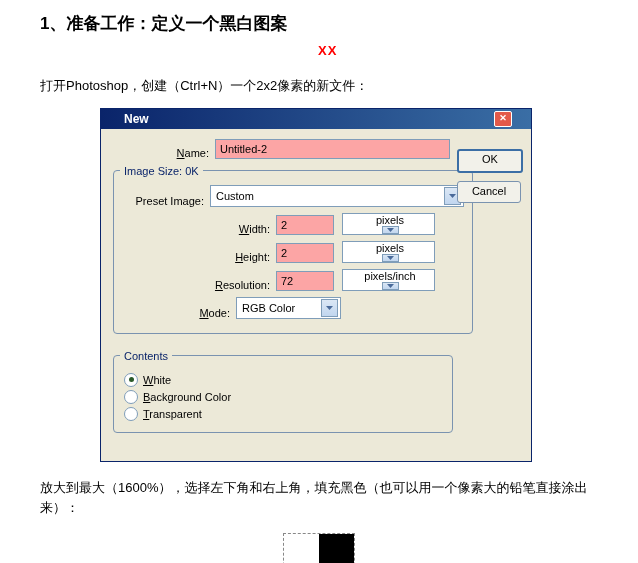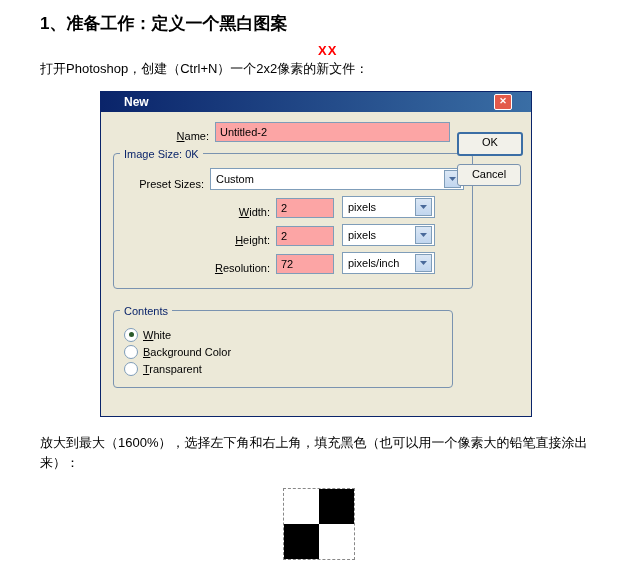--- a/index.html
+++ b/index.html
@@ -25,21 +25,21 @@
   font-weight: bold;
   letter-spacing: 1px;
   position: relative;
   left: 278px;
   top: 0;
   display: block;
   line-height: 12px;
   height: 12px;
 }
 .body-text {
-  margin: 2px 0 12px 0;
+  margin: 19px 0 12px 0;
   line-height: 1.5;
 }
 .dialog-holder {
   padding-left: 60px;
 }
 
 
 .dialog {
   width: 430px;
   border: 1px solid #0a246a;
@@ -148,21 +148,21 @@
   width: 15px;
   height: 16px;
   border: 1px solid #7f9db9;
   background: linear-gradient(#dbe7f5,#c1d6ef);
   display:flex;align-items:center;justify-content:center;
 }
 .arrow svg { display:block; }
 
 .preset-sel { width: 245px; gap: 12px; }
 .num-input { width: 48px; }
-.unit-sel { width: 84px; margin-left: 8px; }
+.unit-sel { width: 84px; margin-left: 8px; flex-direction: column; }
 .mode-sel { width: 96px; }
 
 .radio-row {
   display:flex;
   align-items:center;
   margin: 3px 0;
   padding-left: 4px;
 }
 .radio {
   width: 12px; height:12px;
@@ -227,21 +227,21 @@
 
         <div class="row" style="margin-left:0">
           <label class="lab"><span class="u">N</span>ame:</label>
           <input class="txt name-input" value="Untitled-2" style="">
         </div>
 
         <fieldset class="grp" style="width:324px">
           <legend>Image Size: 0K</legend>
 
           <div class="row">
-            <label class="lab" style="width:84px">Preset Sizes:</label>
+            <label class="lab" style="width:84px">Preset Image:</label>
             <div class="sel preset-sel">
               <span>Custom</span>
               <span class="arrow">
                   <svg width="7" height="4">
                     <polygon points="0,0 7,0 3.5,4" fill="#4a6a9a"></polygon>
                   </svg>
                 </span>
             </div>
           </div>
 
@@ -277,20 +277,31 @@
             <div class="sel unit-sel">
               <span>pixels/inch</span>
               <span class="arrow">
                   <svg width="7" height="4">
                     <polygon points="0,0 7,0 3.5,4" fill="#4a6a9a"></polygon>
                   </svg>
                 </span>
             </div>
           </div>
 
+          <div class="row">
+            <label class="lab" style="width:110px"><span class="u">M</span>ode:</label>
+            <div class="sel mode-sel">
+              <span>RGB Color</span>
+              <span class="arrow">
+                  <svg width="7" height="4">
+                    <polygon points="0,0 7,0 3.5,4" fill="#4a6a9a"></polygon>
+                  </svg>
+                </span>
+            </div>
+          </div>
         </fieldset>
 
         <fieldset class="grp" style="width:324px">
           <legend>Contents</legend>
 
           <div class="radio-row">
             <span class="radio sel-dot"></span>
             <span><span class="u">W</span>hite</span>
           </div>
           <div class="radio-row">

